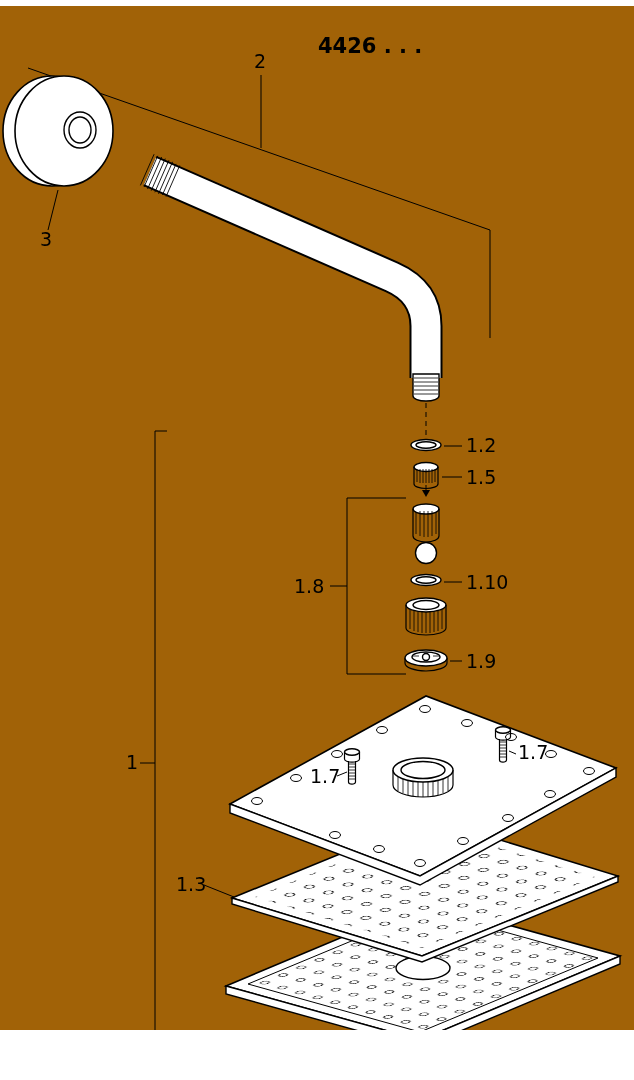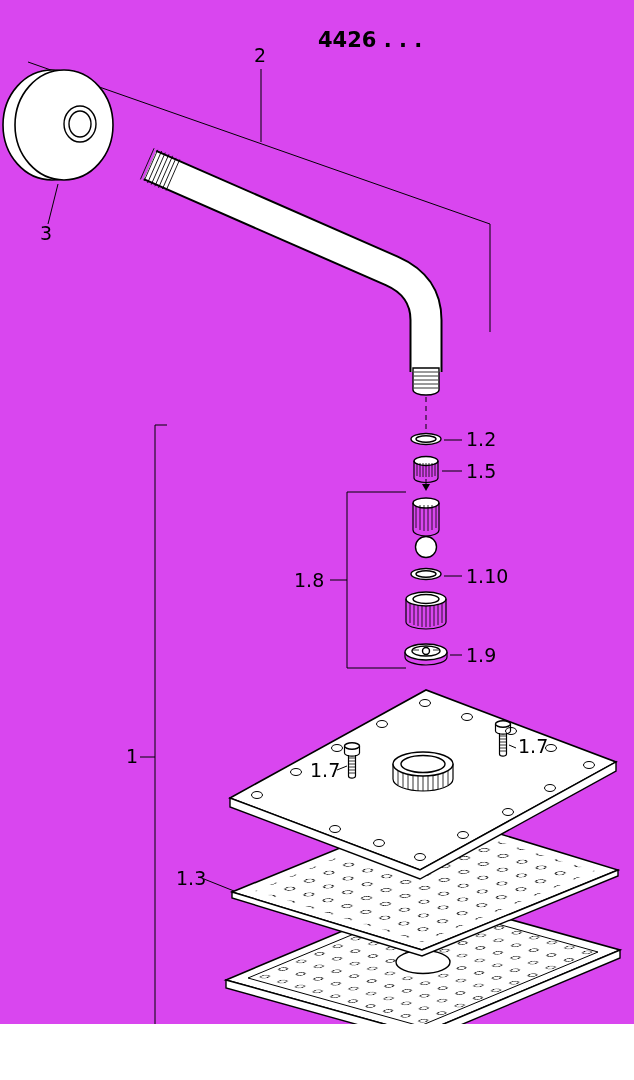--- a/index.html
+++ b/index.html
@@ -1,16 +1,16 @@
 <!DOCTYPE html>
 <html><head>
 <meta charset="utf-8">
 <style>
   html,body{margin:0;padding:0;background:#ffffff;}
-  .canvas{position:relative;width:634px;height:1024px;background:#d946ef;overflow:hidden;}
+  .canvas{position:relative;width:634px;height:1024px;background:#a16207;overflow:hidden;margin-top:6px;}
   svg{display:block;}
   .ol{fill:#ffffff;stroke:#000000;stroke-width:1.6;}
   .olt{fill:#ffffff;stroke:#000000;stroke-width:1.4;}
   .ln{stroke:#000000;stroke-width:1.2;fill:none;}
   .thin{stroke:#000000;stroke-width:1;fill:none;}
   .hatch{stroke:#000000;stroke-width:0.8;fill:none;}
   .hole{fill:#ffffff;stroke:#000000;stroke-width:1;}
   .lbl{font:19px "DejaVu Sans", sans-serif;fill:#000000;}
   .title{font:bold 21px "DejaVu Sans", sans-serif;fill:#000000;}
 </style>

